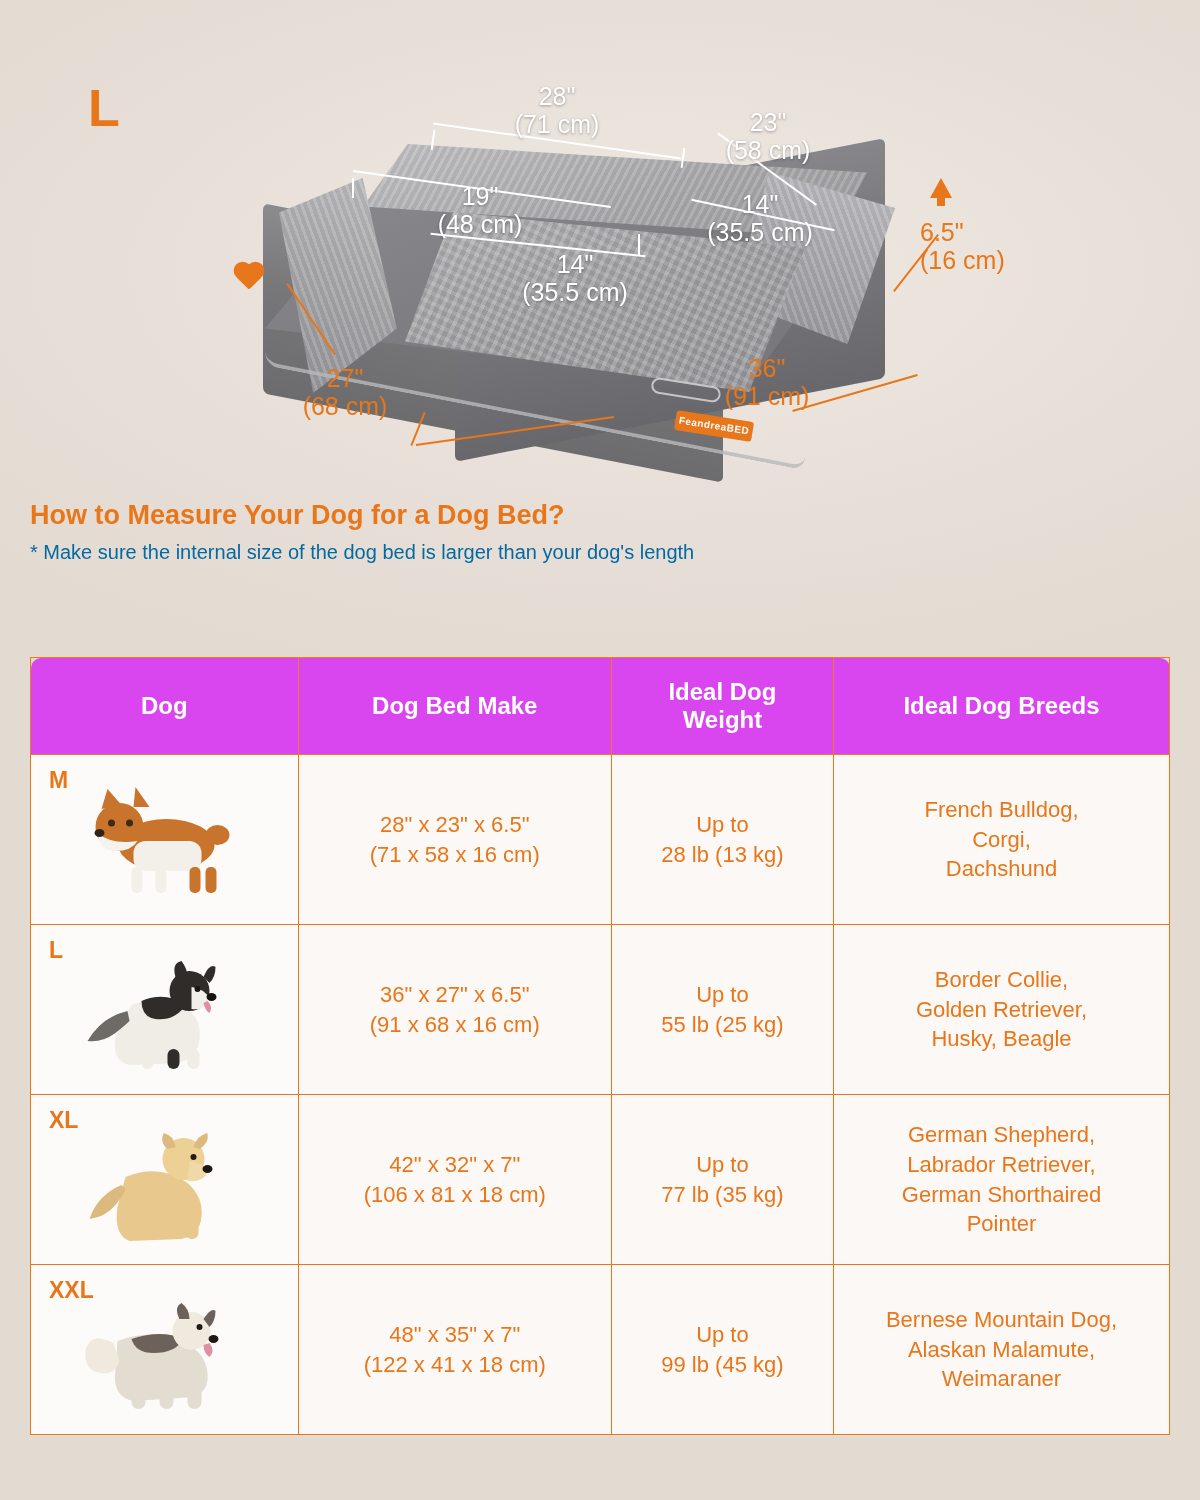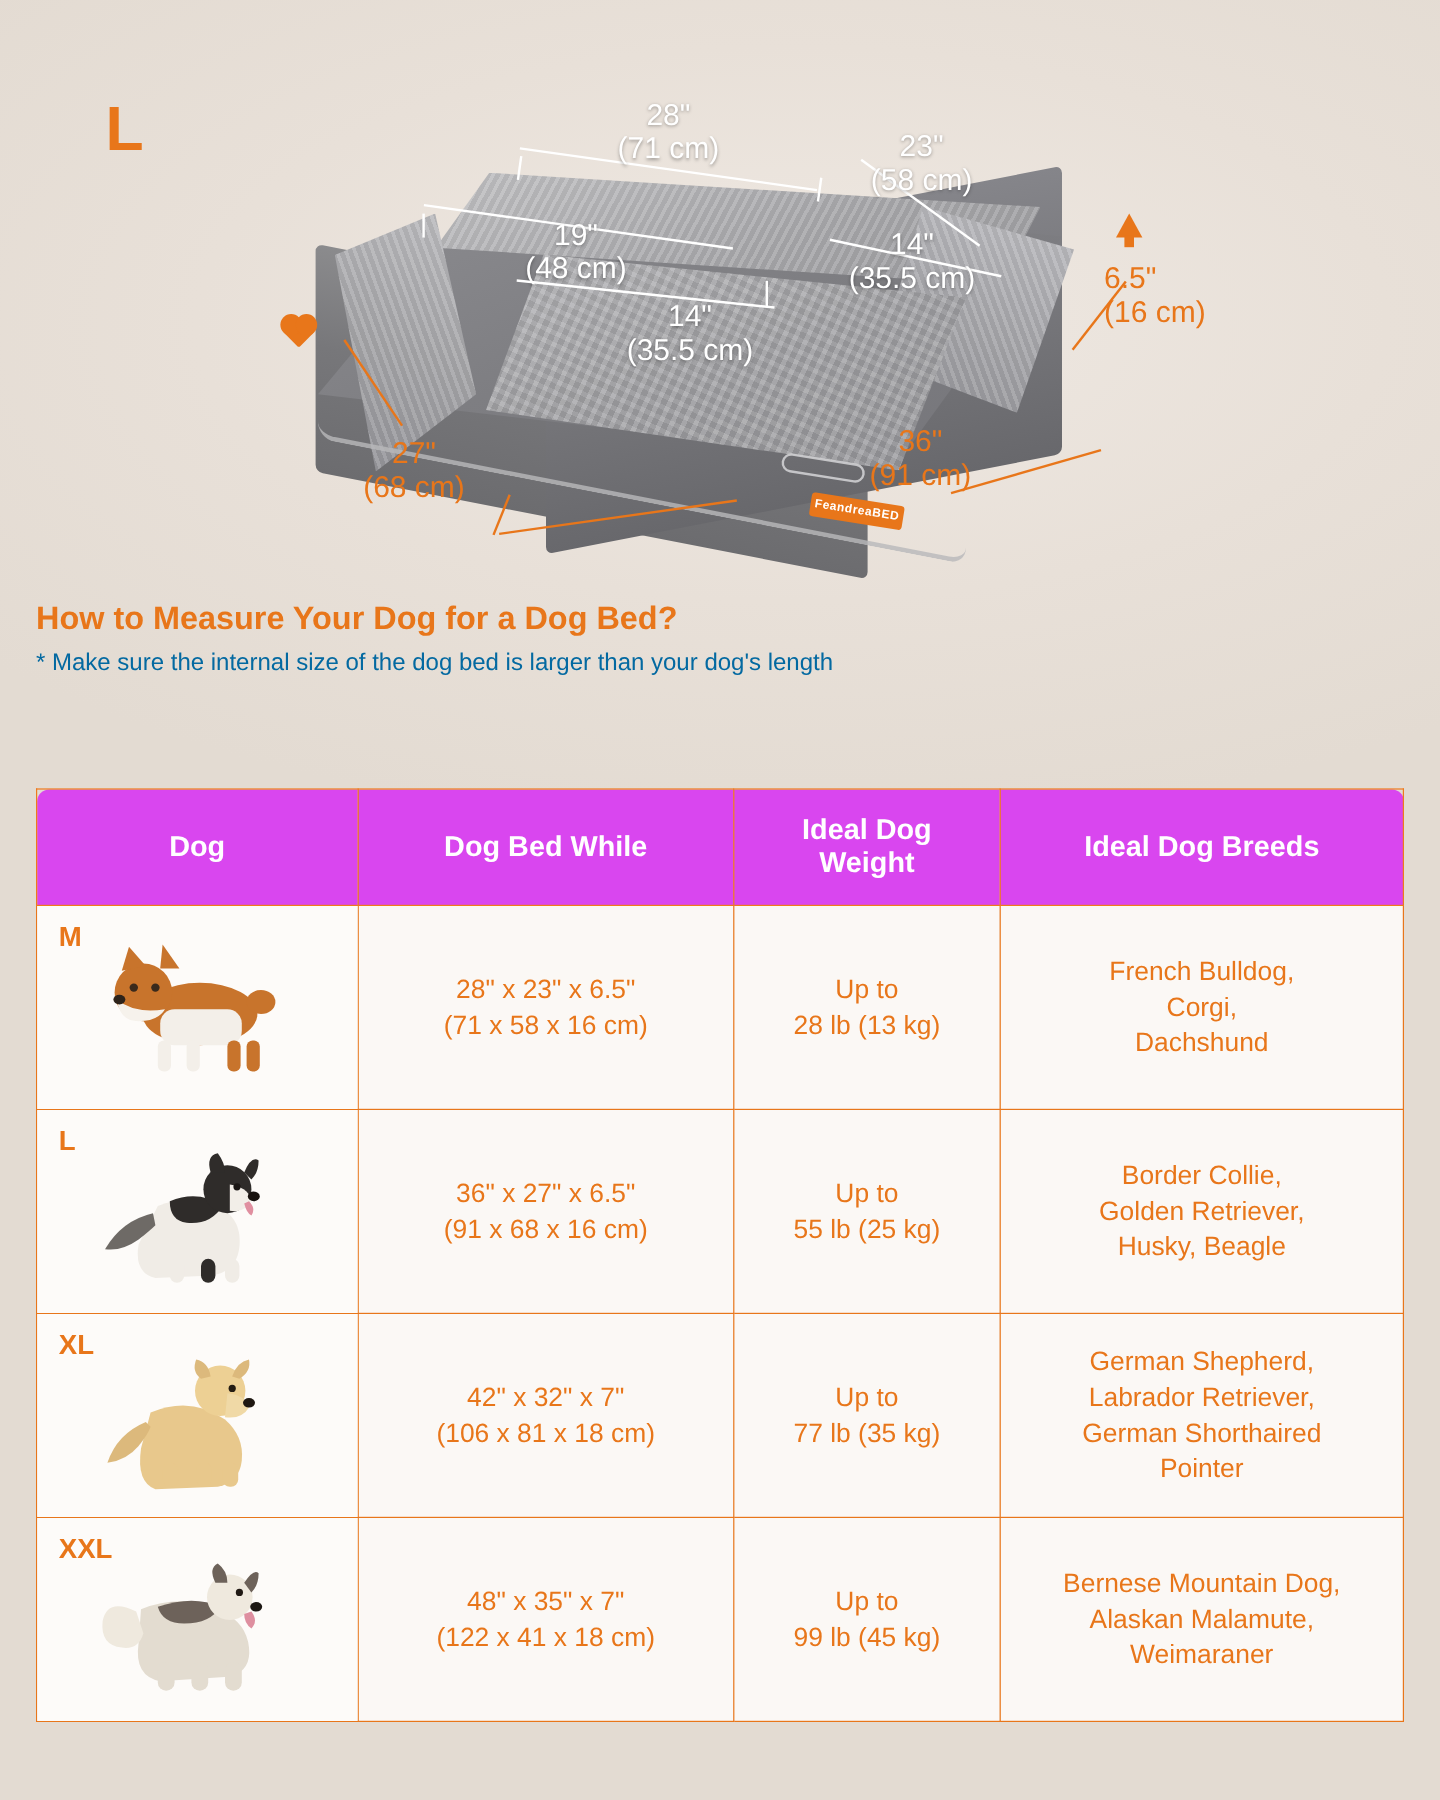--- a/index.html
+++ b/index.html
@@ -238,21 +238,21 @@
 <div class="measure">
   <h2>How to Measure Your Dog for a Dog Bed?</h2>
   <div class="note">* Make sure the internal size of the dog bed is larger than your dog's length</div>
 
 </div>
 
 <table>
   <thead>
     <tr>
       <th class="col1">Dog</th>
-      <th class="col2">Dog Bed While</th>
+      <th class="col2">Dog Bed Make</th>
       <th class="col3">Ideal Dog Weight</th>
       <th class="col4">Ideal Dog Breeds</th>
     </tr>
   </thead>
   <tbody>
 
     <tr>
       <td class="dogcell">
         <span class="sz">M</span>
         <svg class="dogimg" viewBox="0 0 185 120">

